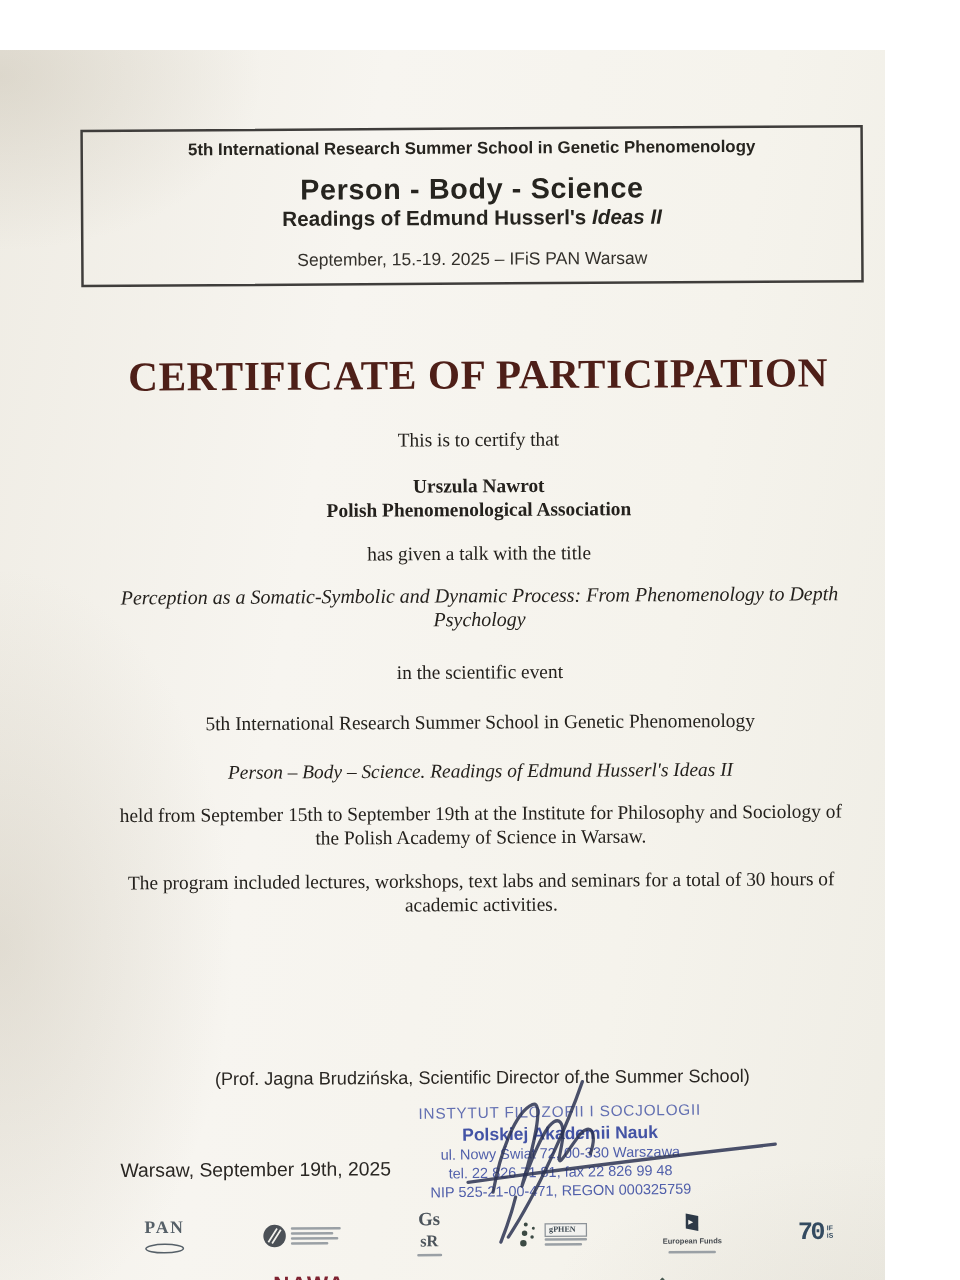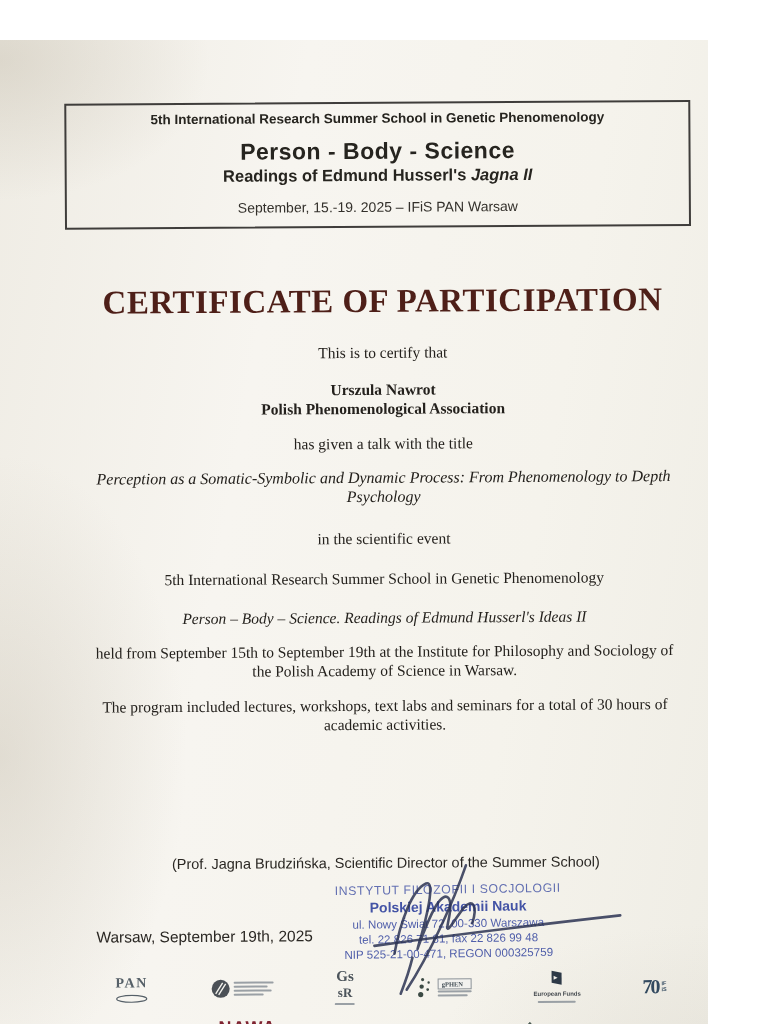--- a/index.html
+++ b/index.html
@@ -46,34 +46,34 @@
   .logo-row{position:absolute;display:flex;justify-content:space-between;align-items:center;}
   .row1{left:112px;top:928px;width:552px;height:40px;}
   .row2{left:112px;top:972px;width:562px;height:44px;}
   .logo{display:flex;align-items:center;gap:3px;}
   .col{display:flex;flex-direction:column;justify-content:center;}
   .bar{height:2px;background:#9aa0a5;margin:1px 0;border-radius:1px;}
   .tiny{font-family:"Liberation Sans",sans-serif;line-height:1.15;}
   .pan-text{font-family:"Liberation Serif",serif;font-size:14px;font-weight:600;letter-spacing:1.5px;color:#566068;}
   .gsr{font-family:"Liberation Serif",serif;color:#4c545b;font-weight:bold;line-height:.9;text-align:center;}
   .gphen-box{border:1px solid #8d9398;padding:1px 3px;font-size:6.5px;font-weight:bold;color:#3e4a52;background:#f2f2ef;}
-  .seventy{font-family:Liberation Serif, serif;font-size:20px;font-weight:bold;color:#334a60;letter-spacing:-2px;}
+  .seventy{font-family:Liberation Mono, monospace;font-size:20px;font-weight:bold;color:#334a60;letter-spacing:-2px;}
   .nawa{font-family:"Liberation Sans",sans-serif;font-size:18px;font-weight:bold;color:#7e2230;letter-spacing:1px;}
   .wfch{font-family:"Liberation Sans",sans-serif;font-weight:800;color:#39464f;font-size:11px;line-height:1;text-align:center;}
 </style>
 </head>
 <body>
 
 <div class="page">
  <div class="tilt">
 
   <div class="header-box">
     <div class="hb-line1">5th International Research Summer School in Genetic Phenomenology</div>
     <div class="hb-title">Person - Body - Science</div>
-    <div class="hb-sub"><span>Readings of Edmund Husserl's </span><span class="it">Jagna II</span></div>
+    <div class="hb-sub"><span>Readings of Edmund Husserl's </span><span class="it">Ideas II</span></div>
     <div class="hb-date">September, 15.-19. 2025 – IFiS PAN Warsaw</div>
   </div>
 
   <div class="center-line cert-title">CERTIFICATE OF PARTICIPATION</div>
 
   <div class="center-line serif15" style="top:303px;">This is to certify that</div>
 
   <div class="center-line serif15 bold" style="top:340px;">
     <div>Urszula Nawrot</div>
     <div>Polish Phenomenological Association</div>

